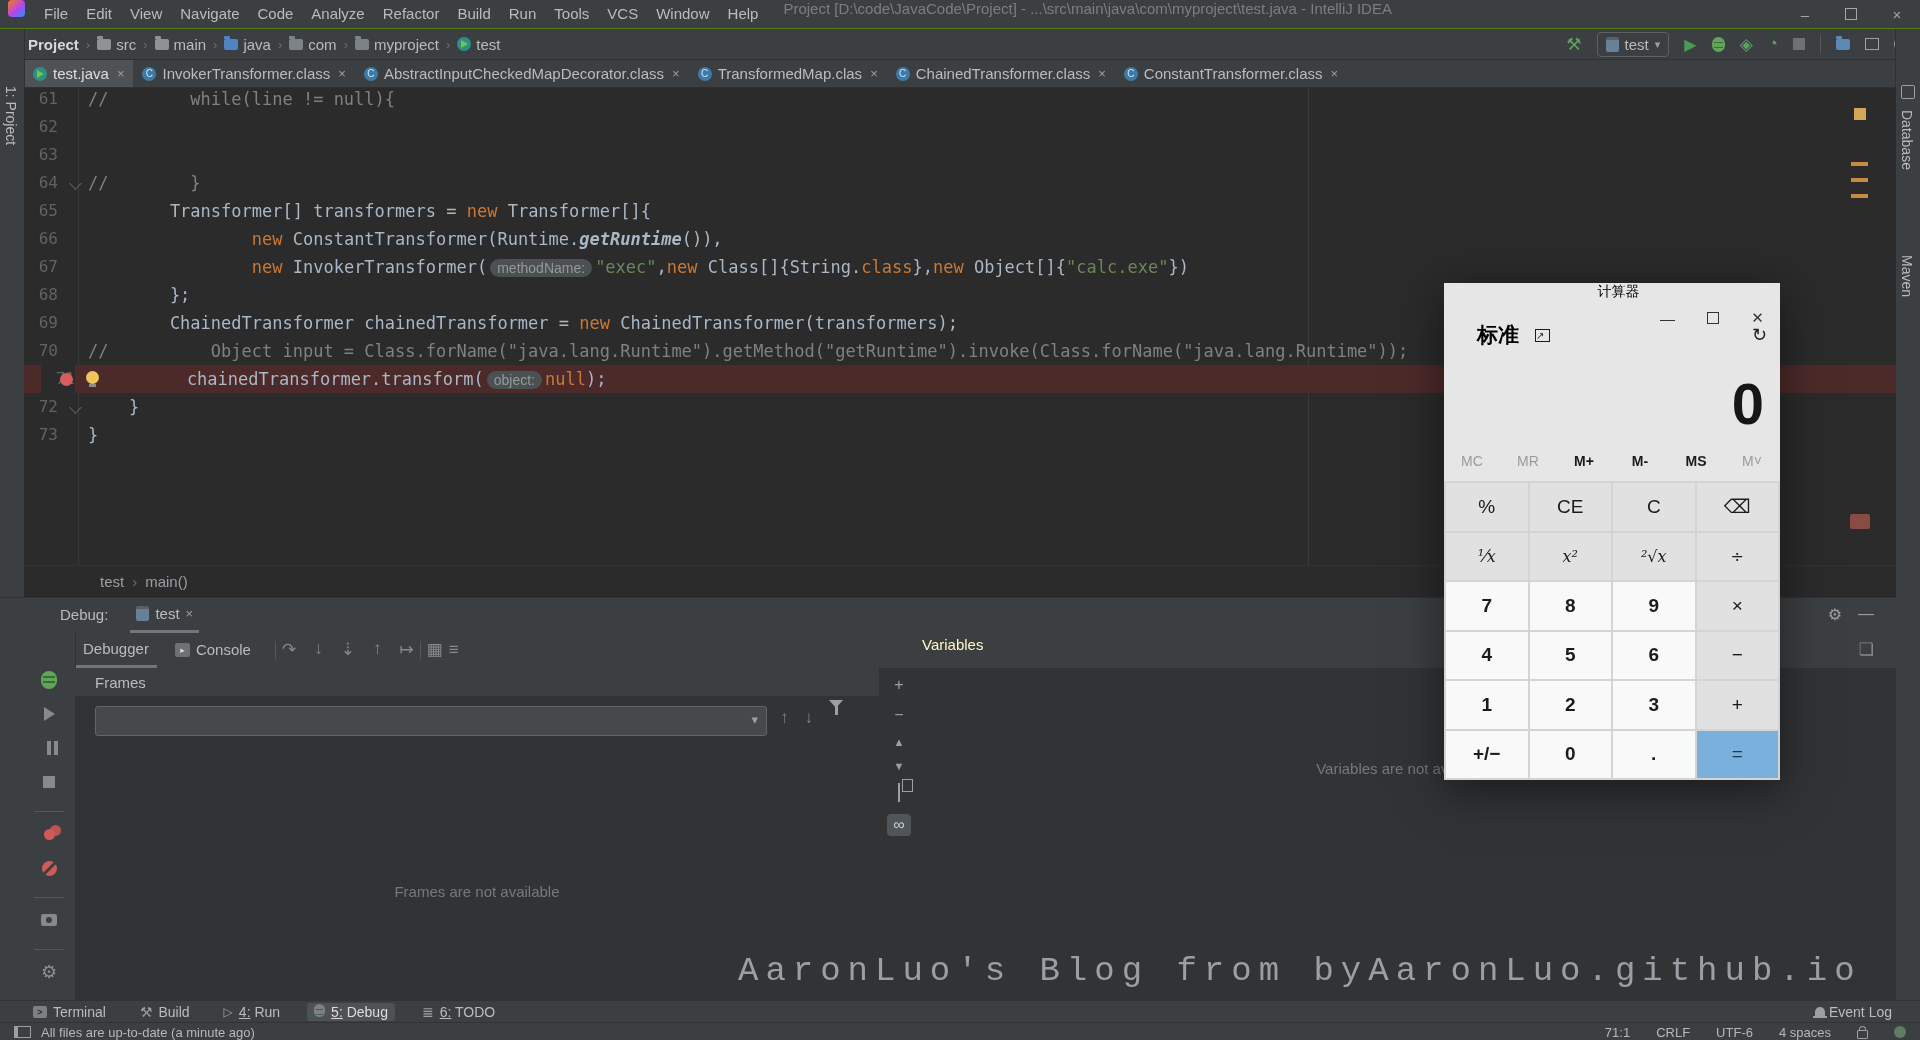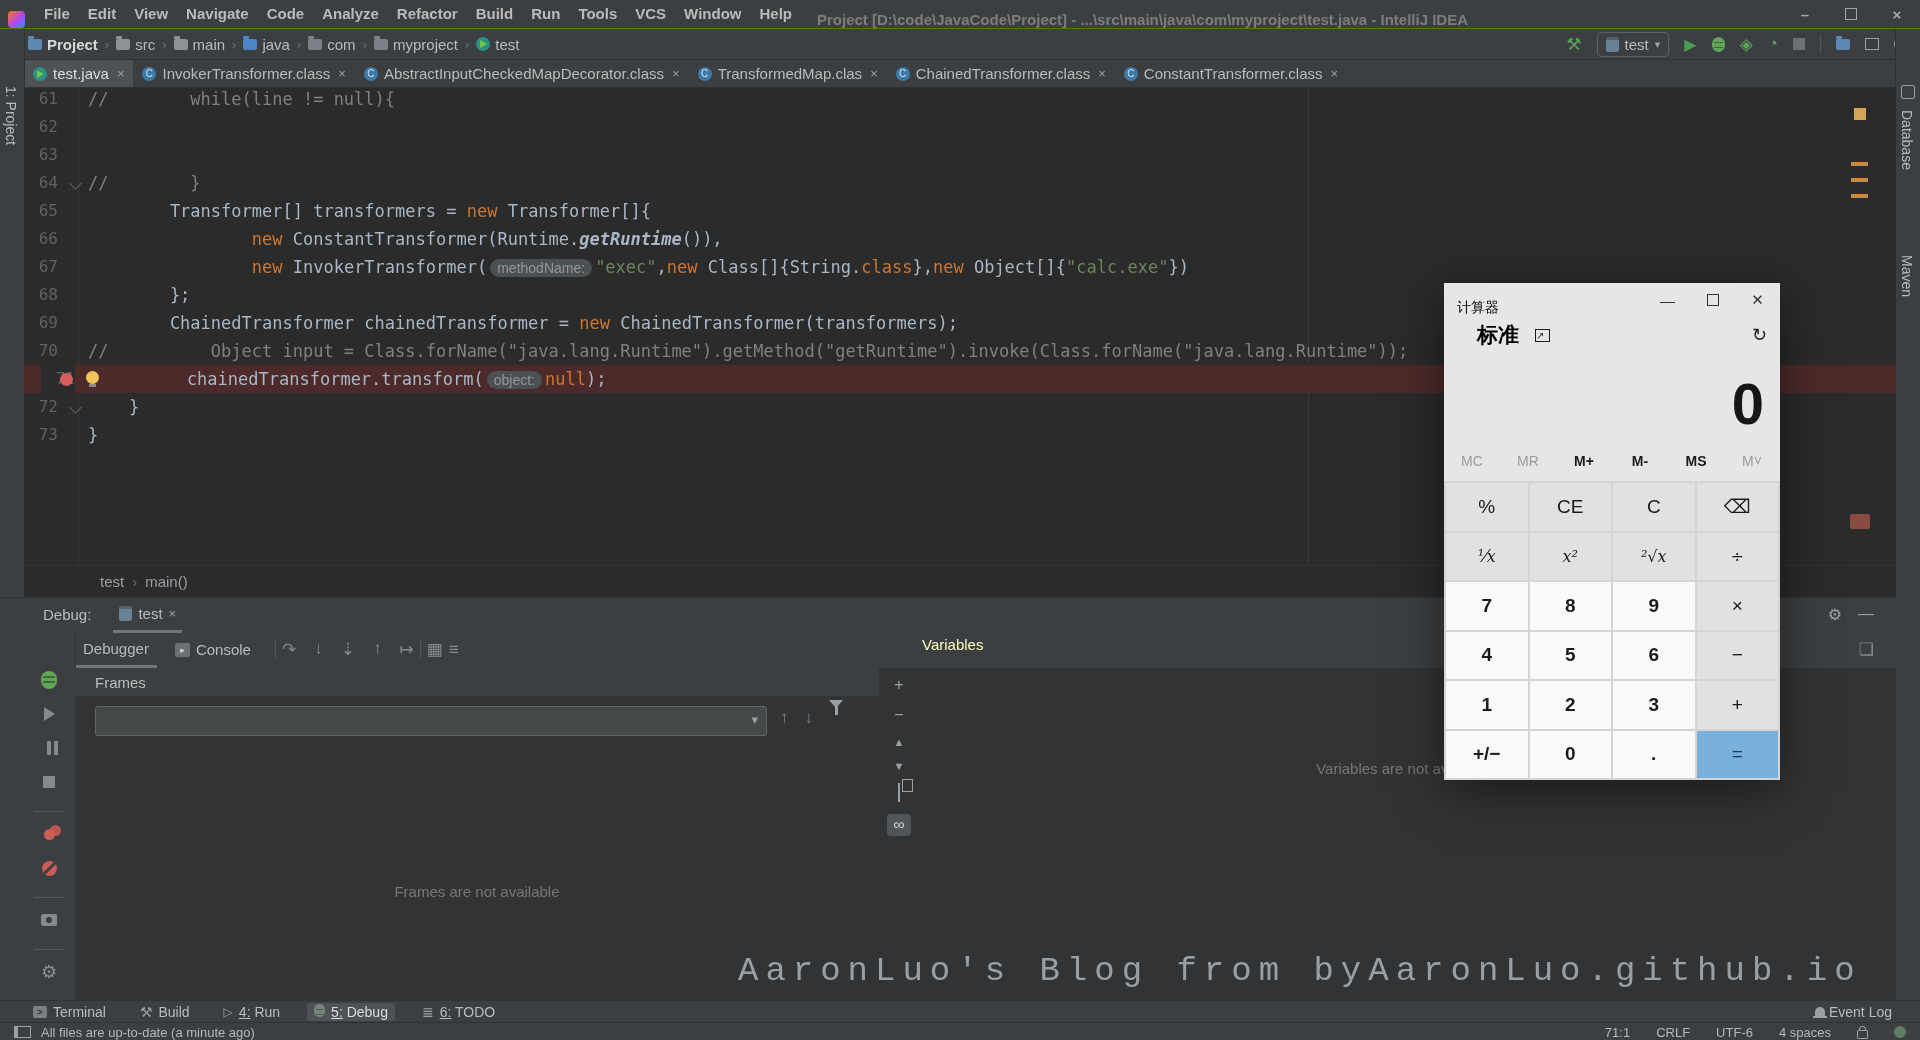--- a/index.html
+++ b/index.html
@@ -1,30 +1,30 @@
 <!DOCTYPE html>
 <html><head>
 <meta charset="utf-8">
 <style>
   html,body{margin:0;padding:0;background:#1e1e1e;}
   #root{position:relative;width:1920px;height:1040px;background:#2b2b2b;overflow:hidden;
         font-family:"Liberation Sans",sans-serif;color:#bbbbbb;}
   
   #titlebar{position:absolute;left:0;top:0;right:0;height:28px;background:#3c3f41;
-            border-bottom:4px solid #4d7c0f;display:flex;align-items:flex-end;font-weight:bold;}
+            border-bottom:4px solid #4d7c0f;display:flex;align-items:flex-start;}
   #logo{width:17px;height:17px;border-radius:4px;margin:0 10px 0 8px;
         background:linear-gradient(135deg,#f97a12 0%,#b345f1 55%,#2196f3 100%);}
   .menu-item{padding:0 9px;font-size:15px;color:#bbbbbb;line-height:28px;}
   #win-title{color:#7d7d7d;font-size:15px;margin-left:16px;white-space:nowrap;}
   #win-controls{margin-left:auto;display:flex;}
   .wc{width:46px;height:28px;display:flex;align-items:center;justify-content:center;color:#a6a6a6;font-size:15px;}
   .wc .box{width:10px;height:10px;border:1px solid #a6a6a6;}
   
   #navbar{position:absolute;left:0;top:29px;right:0;height:30px;background:#3c3f41;
-          border-bottom:1px solid #2f3131;display:flex;align-items:center;padding-left:28px;font-size:15px;}
+          border-bottom:1px solid #2f3131;display:flex;align-items:center;padding-left:9px;font-size:15px;}
   .crumb{display:flex;align-items:center;color:#bbbbbb;}
   .crumb .lbl{margin-left:5px;}
   .crumb-sep{color:#6b6e70;margin:0 7px;font-size:13px;}
   .fold-ico{width:14px;height:11px;border-radius:2px;background:#8f9295;position:relative;}
   .fold-ico::before{content:"";position:absolute;left:0;top:-3px;width:6px;height:3px;border-radius:1px 1px 0 0;background:inherit;}
   .fold-blue{background:#4e84c4;} .fold-pkg{background:#7d8288;} .fold-proj{background:#5e89b4;}
   .class-run-ico{width:14px;height:14px;border-radius:50%;background:#2e8f87;position:relative;}
   .class-run-ico::after{content:"";position:absolute;left:4px;top:3px;border-left:7px solid #74c749;border-top:4px solid transparent;border-bottom:4px solid transparent;}
   #nav-right{margin-left:auto;display:flex;align-items:center;gap:15px;padding-right:10px;}
   .tool-ic{font-size:17px;color:#9da0a2;display:flex;align-items:center;}
@@ -67,21 +67,21 @@
   .i-bulb{position:absolute;left:62px;top:6px;width:13px;height:13px;border-radius:50%;background:#f2c55c;}
   .i-bulb::after{content:"";position:absolute;left:3px;top:13px;width:7px;height:3px;background:#8a8a8a;}
   .i-fold{position:absolute;left:47px;top:10px;width:8px;height:8px;border:1px solid #606366;border-top:0;border-left:0;transform:rotate(45deg);}
   
   .mark{position:absolute;}
   
   #ed-crumbs{position:absolute;left:24px;top:565px;right:24px;height:31px;background:#2b2b2b;
              border-top:1px solid #323232;display:flex;align-items:center;padding-left:76px;font-size:15px;color:#9a9fa5;gap:8px;}
   
   #debug{position:absolute;left:0;top:597px;right:24px;height:403px;background:#3c3f41;border-top:1px solid #323232;}
-  #dbg-header{position:absolute;left:7px;top:0;right:0;height:33px;display:flex;align-items:center;font-size:15px;}
+  #dbg-header{position:absolute;left:24px;top:0;right:0;height:33px;display:flex;align-items:center;font-size:15px;}
   #dbg-header .dlabel{margin-left:36px;color:#bbbbbb;}
   #dbg-session{display:flex;align-items:center;gap:6px;margin-left:22px;height:33px;border-bottom:3px solid #72767a;padding:0 6px;}
   #dbg-hdr-right{margin-left:auto;display:flex;gap:16px;padding-right:22px;color:#9da0a2;font-size:16px;}
   #dbg-toolbar{position:absolute;left:75px;top:33px;right:0;height:37px;display:flex;align-items:center;font-size:15px;gap:6px;}
   .dtab{height:34px;display:flex;align-items:center;padding:0 8px;margin-right:4px;gap:6px;color:#bbbbbb;}
   .dtab.active{border-bottom:3px solid #72767a;}
   .console-ico{width:15px;height:14px;background:#6e7173;border-radius:2px;color:#d8d8d8;font-size:9px;display:flex;align-items:center;justify-content:center;}
   .bars{width:16px;height:2px;background:#9da0a2;box-shadow:0 5px 0 #9da0a2,0 -5px 0 #9da0a2;}
   .step{color:#868a8d;font-size:17px;}
   #dbg-toolbar .right{margin-left:auto;padding-right:22px;color:#868a8d;font-size:17px;}
@@ -131,21 +131,21 @@
   #sbar{position:absolute;left:0;right:0;top:1022px;height:18px;background:#3c3f41;border-top:1px solid #323232;
         display:flex;align-items:center;font-size:13px;color:#b7b7b7;padding:0 14px;}
   #sbar .wico{width:12px;height:10px;border:1px solid #9da0a2;border-left-width:4px;margin-right:10px;}
   #sbar-right{margin-left:auto;display:flex;align-items:center;gap:26px;}
   .lock{width:9px;height:7px;border:1.5px solid #9da0a2;border-radius:1px;position:relative;margin-top:4px;}
   .lock::before{content:"";position:absolute;left:1px;top:-5px;width:5px;height:4px;border:1.5px solid #9da0a2;border-bottom:0;border-radius:4px 4px 0 0;}
   .hector{width:12px;height:12px;border-radius:50%;background:#5f7d62;}
   
   #calc{position:absolute;left:1444px;top:283px;width:336px;height:497px;background:#e6e6e6;z-index:10;
         box-shadow:0 10px 45px rgba(0,0,0,.5);color:#1b1b1b;display:flex;flex-direction:column;}
-  #calc-titlebar{height:34px;display:flex;align-items:flex-end;}
+  #calc-titlebar{height:34px;display:flex;align-items:center;flex-direction:column;}
   #calc-title{font-size:14px;margin-left:13px;color:#000;}
   #calc-wc{margin-left:auto;display:flex;}
   .cwc{width:45px;height:34px;display:flex;align-items:center;justify-content:center;color:#333;font-size:15px;}
   .cwc .box{width:10px;height:10px;border:1px solid #333;}
   #calc-menurow{height:36px;display:flex;align-items:center;padding:0 13px;}
   .cbars{width:17px;height:2px;background:#1b1b1b;box-shadow:0 5px 0 #1b1b1b,0 -5px 0 #1b1b1b;}
   #calc-mode{font-size:21px;font-weight:bold;margin-left:20px;color:#000;}
   .ontop{width:13px;height:11px;border:1.5px solid #1b1b1b;margin-left:16px;position:relative;font-size:10px;}
   .hist{margin-left:auto;font-size:18px;color:#1b1b1b;}
   #calc-display{height:80px;display:flex;align-items:flex-end;justify-content:flex-end;

